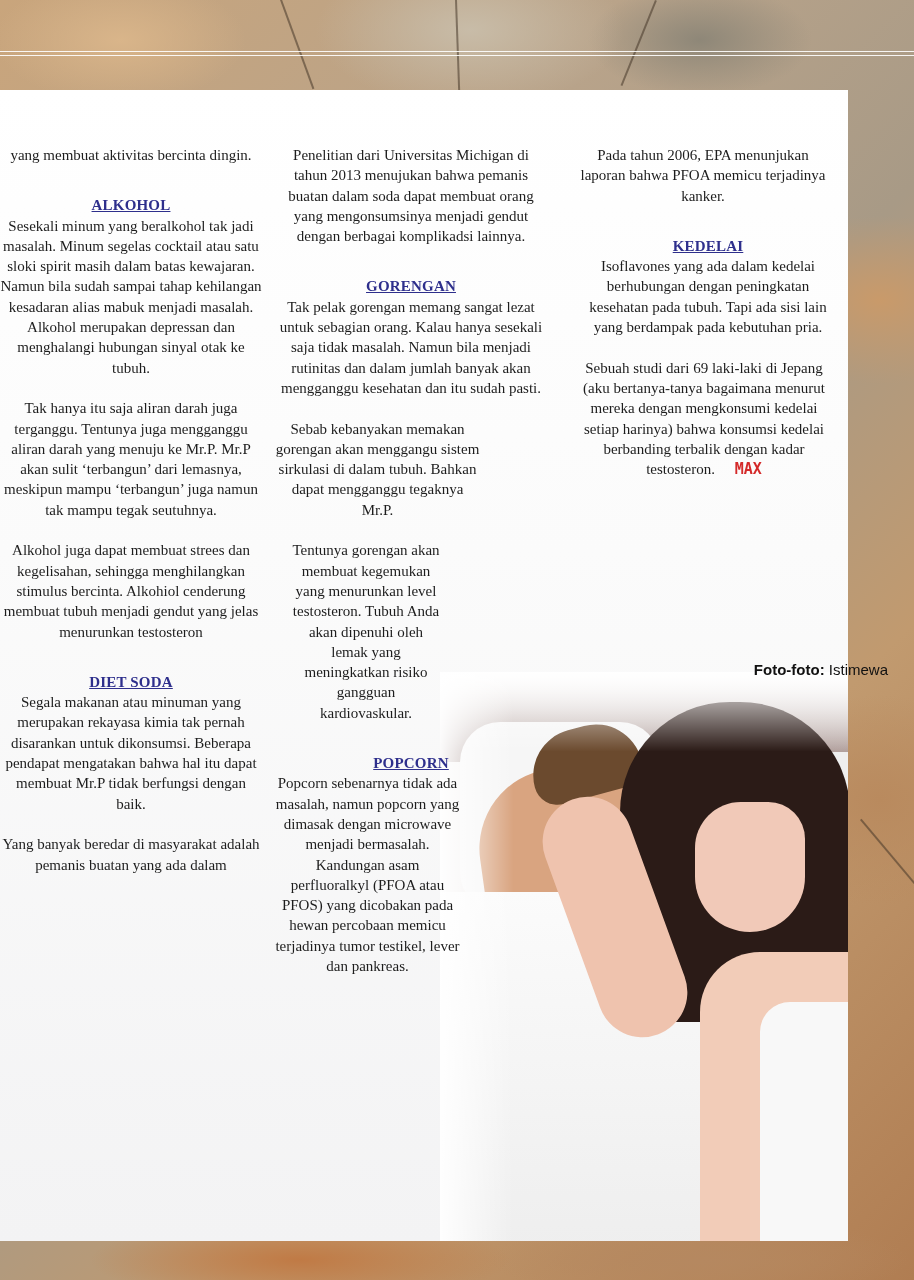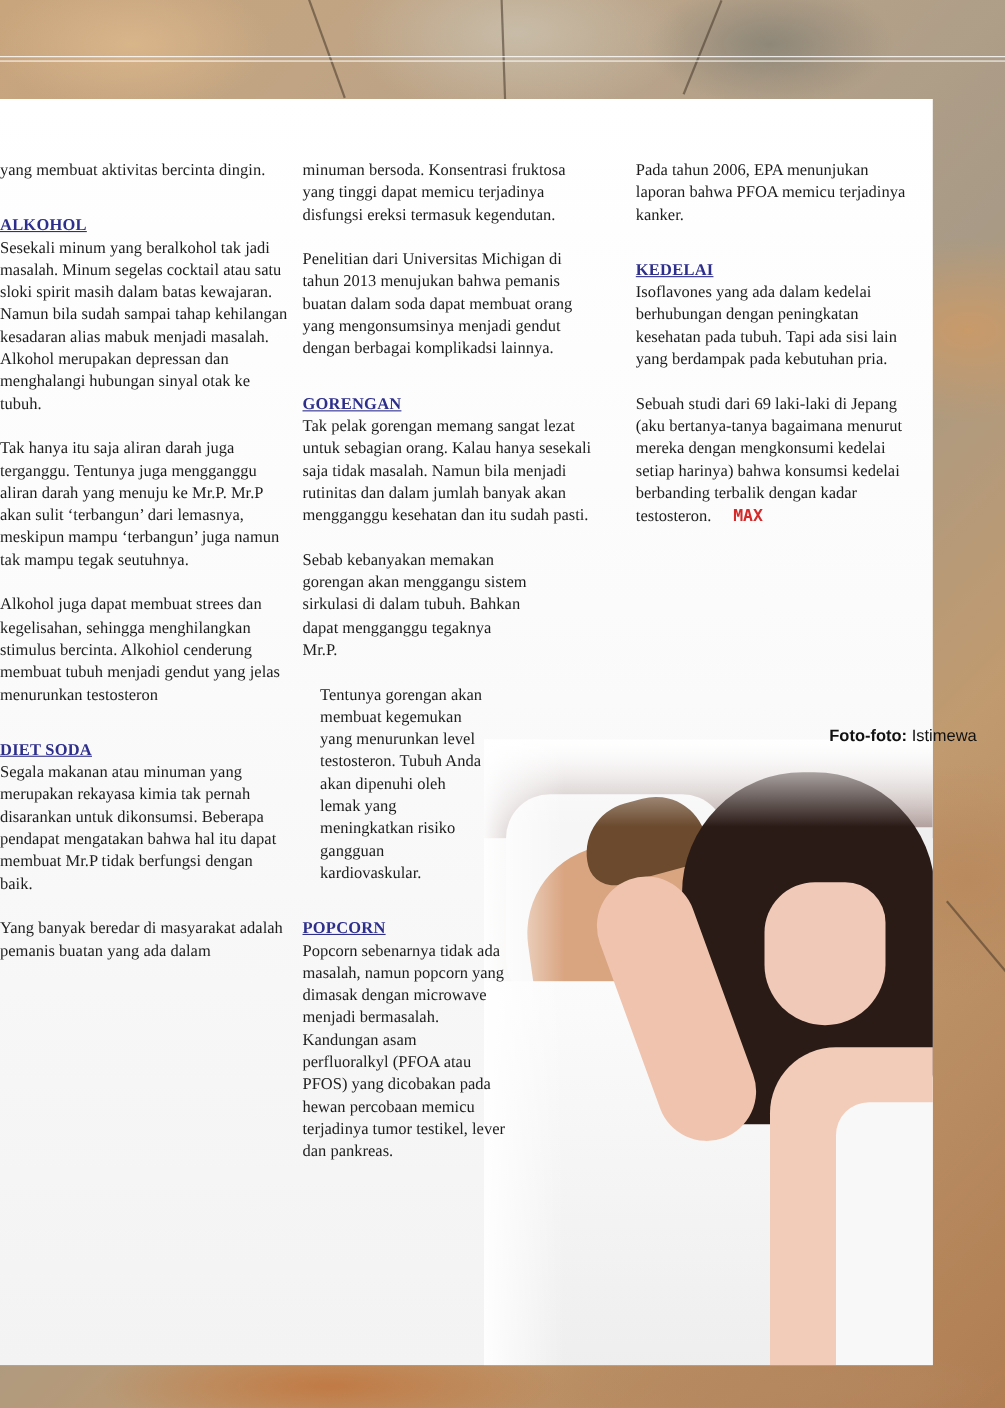--- a/index.html
+++ b/index.html
@@ -22,21 +22,21 @@
     }
     .top-rule {
       position: absolute; left: 0; width: 914px; height: 1px; background: rgba(255,255,255,0.9);
     }
     .panel {
       position: absolute; left: 0; top: 90px; width: 848px; height: 1151px;
       background: linear-gradient(180deg, #ffffff 0%, #fbfbfb 40%, #f3f3f4 100%);
     }
     .col {
       position: absolute; top: 145px;
-      font-size: 15px; line-height: 20.3px; color: #1d1d1d;
+      font-size: 15px; line-height: 20.3px; color: #1d1d1d; text-align: center;
     }
     .col p { margin-bottom: 20.3px; }
     .col p.tight { margin-bottom: 0; }
     .col h3 {
       font-size: 15px; font-weight: bold; color: #2e2f8c;
       text-decoration: underline; line-height: 20.3px; letter-spacing: 0.2px; margin-top: 30px;
     }
     .c1 { left: 0; width: 262px; }
     .c2 { left: 275px; width: 272px; }
     .c3 { left: 578px; width: 260px; }
@@ -108,21 +108,20 @@
   <div class="woman-top"></div>
   <div class="fade"></div>
 </div>
 
 <div class="credit">
   <b>Foto-foto:</b>
   <span>Istimewa</span>
 </div>
 
 <div class="col c2">
-  <p>minuman bersoda. Konsentrasi fruktosa yang tinggi dapat memicu terjadinya disfungsi ereksi termasuk kegendutan.</p>
   <p>Penelitian dari Universitas Michigan di tahun 2013 menujukan bahwa pemanis  buatan dalam soda dapat membuat orang yang mengonsumsinya menjadi gendut dengan berbagai komplikadsi lainnya.</p>
   <h3>GORENGAN</h3>
   <p>Tak pelak gorengan memang sangat lezat untuk sebagian orang. Kalau hanya sesekali saja tidak masalah. Namun bila menjadi rutinitas dan dalam jumlah banyak akan mengganggu kesehatan dan itu sudah pasti.</p>
   <p style="width:205px;">Sebab kebanyakan memakan gorengan akan menggangu sistem sirkulasi di dalam tubuh. Bahkan dapat mengganggu tegaknya Mr.P.</p>
   <p style="width:150px;margin-left:16px;">Tentunya gorengan akan membuat kegemukan yang menurunkan level testosteron. Tubuh Anda akan dipenuhi oleh lemak yang meningkatkan risiko gangguan kardiovaskular.</p>
   <h3>POPCORN</h3>
   <p class="tight" style="width:185px;">Popcorn sebenarnya tidak ada masalah, namun popcorn yang dimasak dengan microwave menjadi bermasalah. Kandungan asam perfluoralkyl (PFOA atau PFOS) yang dicobakan pada hewan percobaan memicu terjadinya tumor testikel, lever dan pankreas.</p>
 </div>
 
 <div class="col c3">

